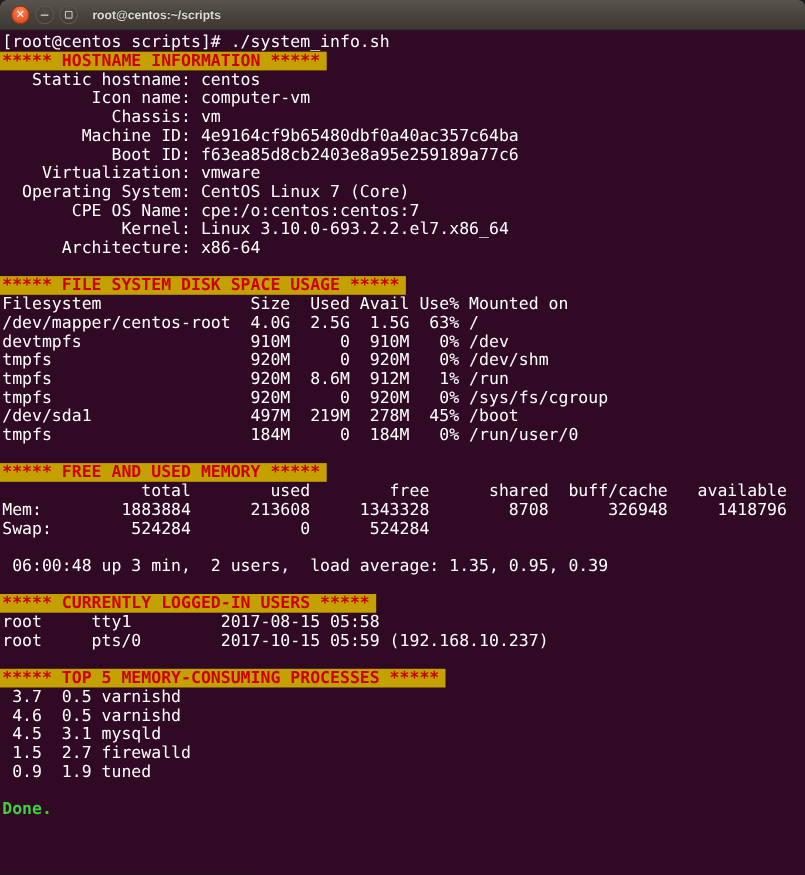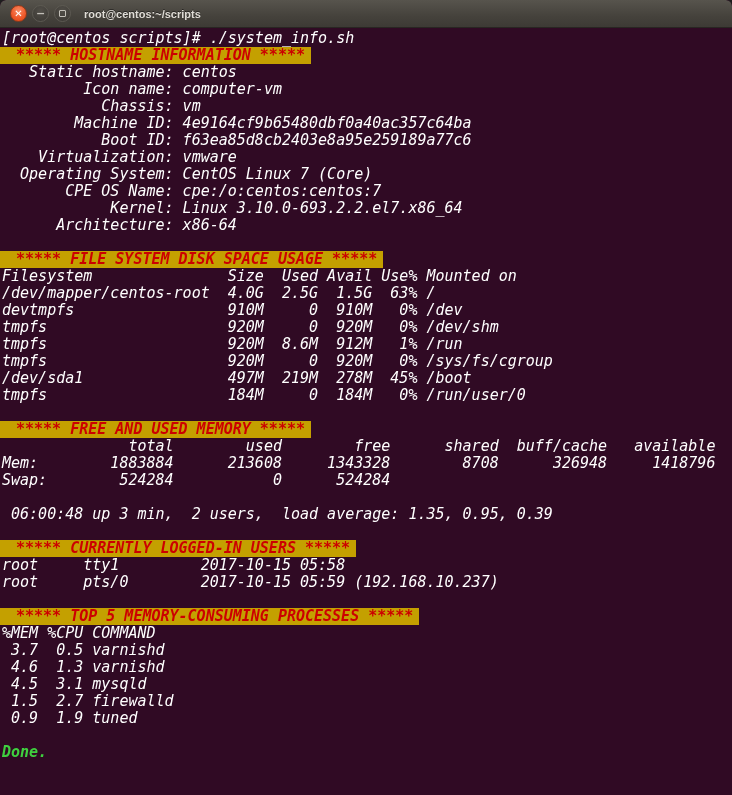--- a/index.html
+++ b/index.html
@@ -65,29 +65,28 @@
     cursor: text;
     overflow: hidden;
   }
   .line {
     height: 17px;
     line-height: 17px;
     font-size: 15px;
     white-space: pre;
     color: var(--foreground, #ffffff);
     padding-left: 2px;
-    font-style: italic;
   }
   .line.header span {
     background: var(--header-bg, #c4a000);
     color: var(--header-fg, #cc0000);
     font-weight: bold;
     display: inline-block;
     margin-left: -2px;
-    padding-left: 16px;
+    padding-left: 2px;
     padding-right: 6px;
     height: 17px;
   }
   .line.ok span {
     color: var(--success-green, #3fd03f);
     font-weight: bold;
   }
   .cursor {
     display: inline-block;
     width: 9px;
@@ -138,27 +137,26 @@
         <div class="line text"><span>tmpfs                    184M     0  184M   0% /run/user/0</span></div>
         <div class="line blank"><span></span></div>
         <div class="line header"><span>***** FREE AND USED MEMORY *****</span></div>
         <div class="line text"><span>              total        used        free      shared  buff/cache   available</span></div>
         <div class="line text"><span>Mem:        1883884      213608     1343328        8708      326948     1418796</span></div>
         <div class="line text"><span>Swap:        524284           0      524284</span></div>
         <div class="line blank"><span></span></div>
         <div class="line text"><span> 06:00:48 up 3 min,  2 users,  load average: 1.35, 0.95, 0.39</span></div>
         <div class="line blank"><span></span></div>
         <div class="line header"><span>***** CURRENTLY LOGGED-IN USERS *****</span></div>
-        <div class="line text"><span>root     tty1         2017-10-15 05:58</span></div>
+        <div class="line text"><span>root     tty1         2017-08-15 05:58</span></div>
         <div class="line text"><span>root     pts/0        2017-10-15 05:59 (192.168.10.237)</span></div>
         <div class="line blank"><span></span></div>
         <div class="line header"><span>***** TOP 5 MEMORY-CONSUMING PROCESSES *****</span></div>
-        <div class="line text"><span>%MEM %CPU COMMAND</span></div>
         <div class="line text"><span> 3.7  0.5 varnishd</span></div>
-        <div class="line text"><span> 4.6  1.3 varnishd</span></div>
+        <div class="line text"><span> 4.6  0.5 varnishd</span></div>
         <div class="line text"><span> 4.5  3.1 mysqld</span></div>
         <div class="line text"><span> 1.5  2.7 firewalld</span></div>
         <div class="line text"><span> 0.9  1.9 tuned</span></div>
         <div class="line blank"><span></span></div>
         <div class="line ok"><span>Done.</span></div>
       </div>
   </div>
 </div>
 
 </body></html>

